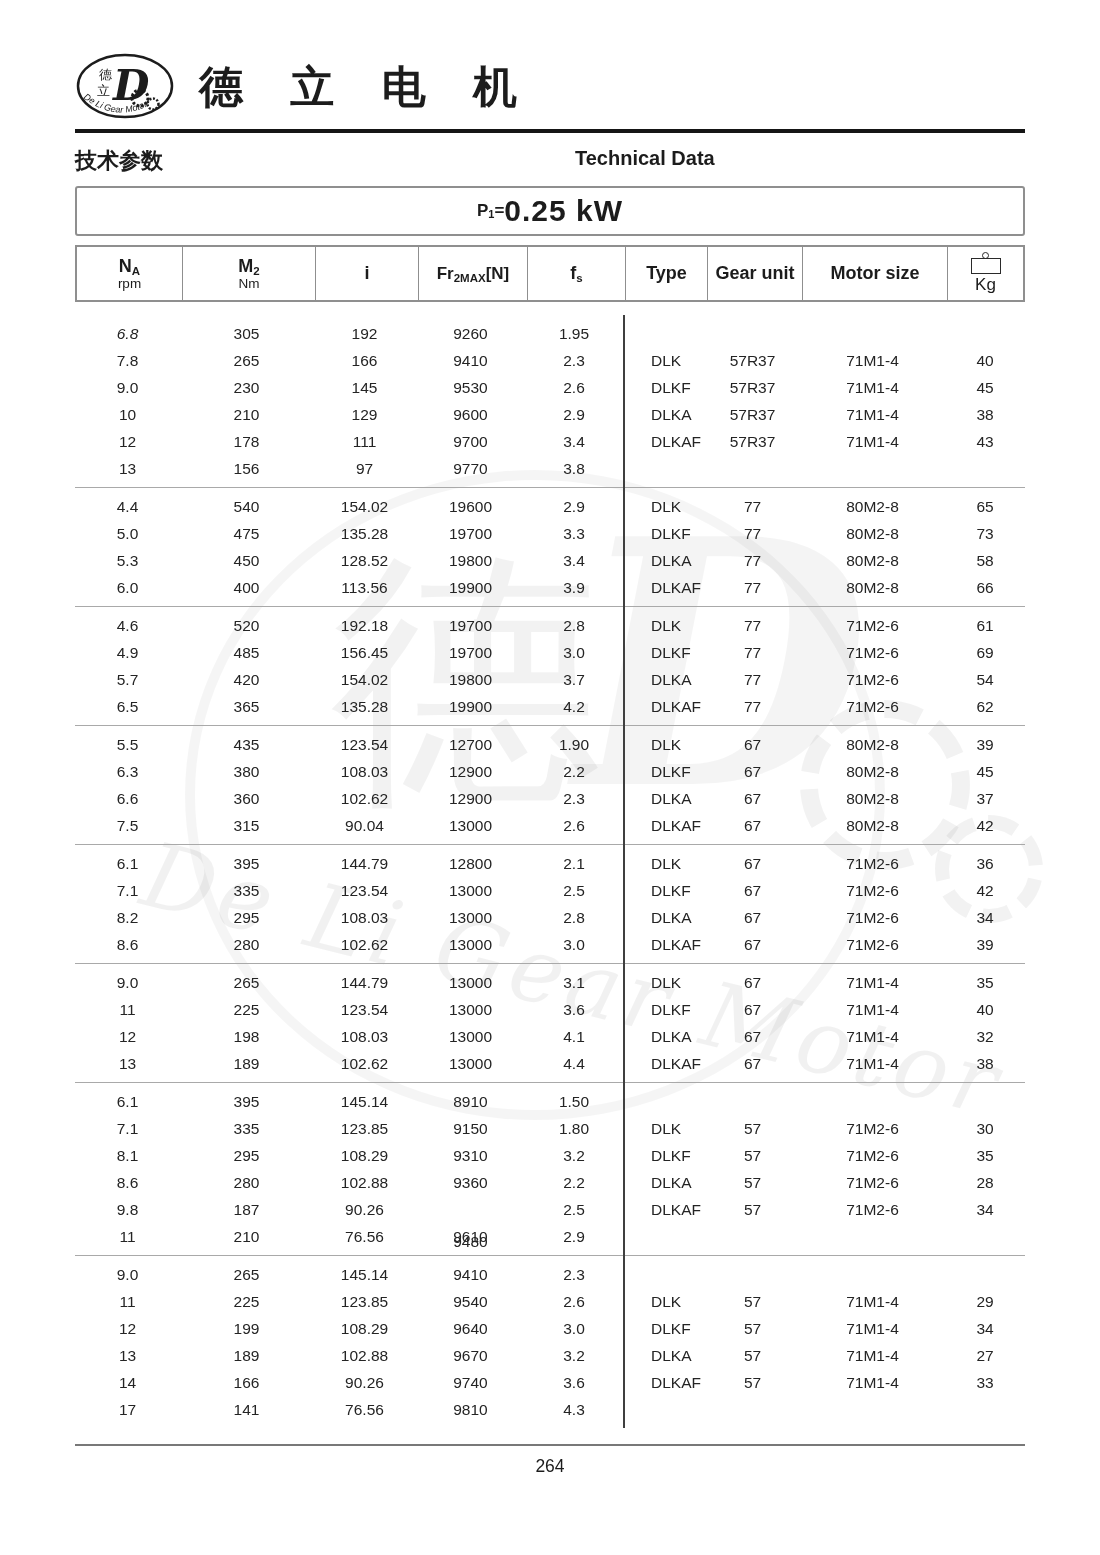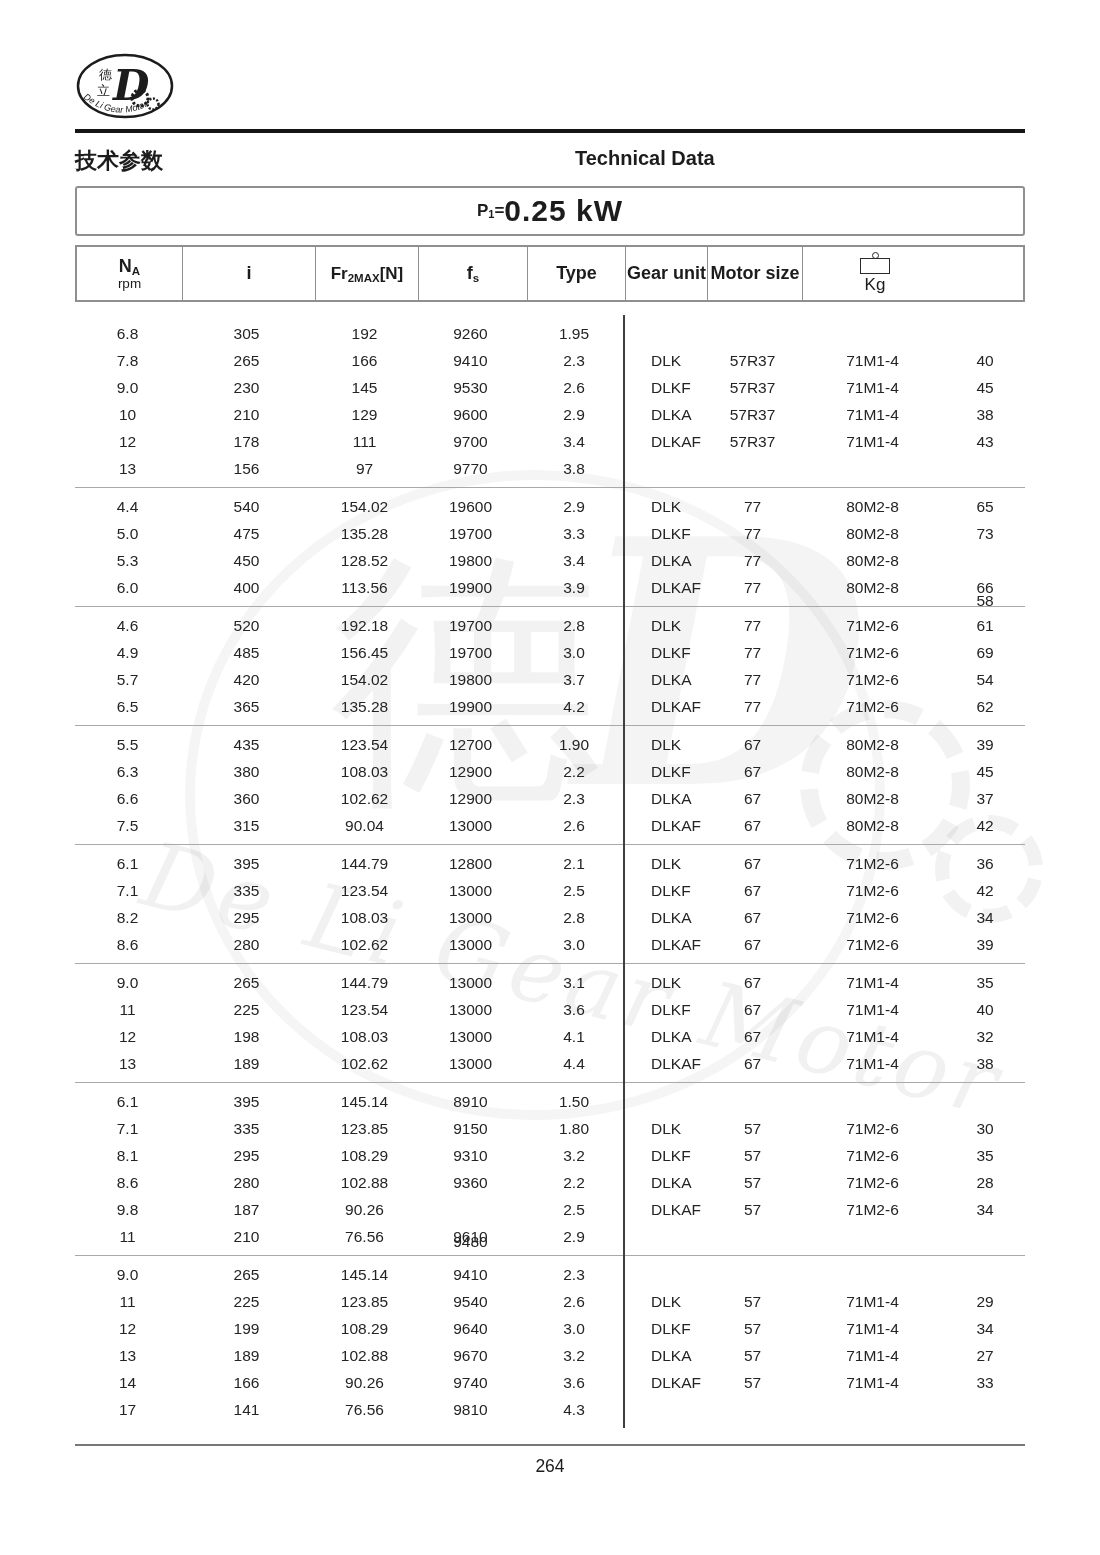--- a/index.html
+++ b/index.html
@@ -79,20 +79,21 @@
         <text x="24" y="29" font-size="13" fill="#1c1c1c">德</text>
         <text x="22" y="45" font-size="13" fill="#1c1c1c">立</text>
         <text x="38" y="50" font-size="42" font-weight="bold" font-style="italic" font-family="DejaVu Serif, serif" fill="#1c1c1c">D</text>
         <circle cx="65" cy="48" r="8" fill="none" stroke="#1c1c1c" stroke-width="3" stroke-dasharray="2.6 1.9"></circle>
         <circle cx="78" cy="54" r="5.5" fill="none" stroke="#1c1c1c" stroke-width="2.5" stroke-dasharray="2 1.6"></circle>
         <path id="logo-arc" d="M 8 48 Q 50 80 92 42" fill="none" stroke="none"></path>
         <text font-size="9" font-style="italic" fill="#1c1c1c">
           <textPath href="#logo-arc">De Li Gear Motor</textPath>
         </text>
       </svg>
+      <div class="brand">德 立 电 机</div>
     </div>
 
     <div class="rule"></div>
 
     <div class="subheader">
       <span class="section-cn">技术参数</span>
       <span class="section-en">Technical Data</span>
     </div>
 
     <div class="power-box">
@@ -101,20 +102,24 @@
         <span class="p-eq">=</span>
         <span class="p-value">0.25 kW</span>
     </div>
 
     <div class="thead grid-cols">
       <div class="th">
         <div class="l1"><span>N</span><span class="sub">A</span></div>
         <div class="l2">rpm</div>
       </div>
       <div class="th">
+        <div class="l1"><span>M</span><span class="sub">2</span></div>
+        <div class="l2">Nm</div>
+      </div>
+      <div class="th">
         <div class="l1">i</div>
       </div>
       <div class="th fr">
         <div class="l1"><span>Fr</span><span class="sub">2MAX</span><span>[N]</span></div>
       </div>
       <div class="th">
         <div class="l1"><span>f</span><span class="sub">s</span></div>
       </div>
       <div class="th">
         <div class="l1">Type</div>
@@ -128,21 +133,21 @@
       <div class="th">
         <div class="weight-knob"></div>
         <div class="weight-body"></div>
         <div class="kg-label">Kg</div>
       </div>
     </div>
 
     <div class="tbody" id="tbody">
       <div class="vline"></div>
     <div class="group grid-cols" style="grid-template-rows: repeat(6, 27px);">
-          <div class="cell" style="grid-area: 1 / 1;">6.8</div>
+          <div class="cell" style="grid-area: 1 / 1; font-style: italic;">6.8</div>
           <div class="cell" style="grid-area: 1 / 2;">305</div>
           <div class="cell" style="grid-area: 1 / 3;">192</div>
           <div class="cell" style="grid-area: 1 / 4;">9260</div>
           <div class="cell" style="grid-area: 1 / 5;">1.95</div>
           <div class="cell" style="grid-area: 2 / 1;">7.8</div>
           <div class="cell" style="grid-area: 2 / 2;">265</div>
           <div class="cell" style="grid-area: 2 / 3;">166</div>
           <div class="cell" style="grid-area: 2 / 4;">9410</div>
           <div class="cell" style="grid-area: 2 / 5;">2.3</div>
           <div class="cell" style="grid-area: 3 / 1;">9.0</div>
@@ -207,21 +212,21 @@
           <div class="cell" style="grid-area: 1 / 7;">77</div>
           <div class="cell" style="grid-area: 1 / 8;">80M2-8</div>
           <div class="cell" style="grid-area: 1 / 9;">65</div>
           <div class="cell type" style="grid-area: 2 / 6;">DLKF</div>
           <div class="cell" style="grid-area: 2 / 7;">77</div>
           <div class="cell" style="grid-area: 2 / 8;">80M2-8</div>
           <div class="cell" style="grid-area: 2 / 9;">73</div>
           <div class="cell type" style="grid-area: 3 / 6;">DLKA</div>
           <div class="cell" style="grid-area: 3 / 7;">77</div>
           <div class="cell" style="grid-area: 3 / 8;">80M2-8</div>
-          <div class="cell" style="grid-area: 3 / 9; margin-top: 40px;">58</div>
+          <div class="cell" style="grid-area: 3 / 9;">58</div>
           <div class="cell type" style="grid-area: 4 / 6;">DLKAF</div>
           <div class="cell" style="grid-area: 4 / 7;">77</div>
           <div class="cell" style="grid-area: 4 / 8;">80M2-8</div>
           <div class="cell" style="grid-area: 4 / 9;">66</div>
         </div>
         <div class="group grid-cols" style="grid-template-rows: repeat(4, 27px);">
           <div class="cell" style="grid-area: 1 / 1;">4.6</div>
           <div class="cell" style="grid-area: 1 / 2;">520</div>
           <div class="cell" style="grid-area: 1 / 3;">192.18</div>
           <div class="cell" style="grid-area: 1 / 4;">19700</div>

